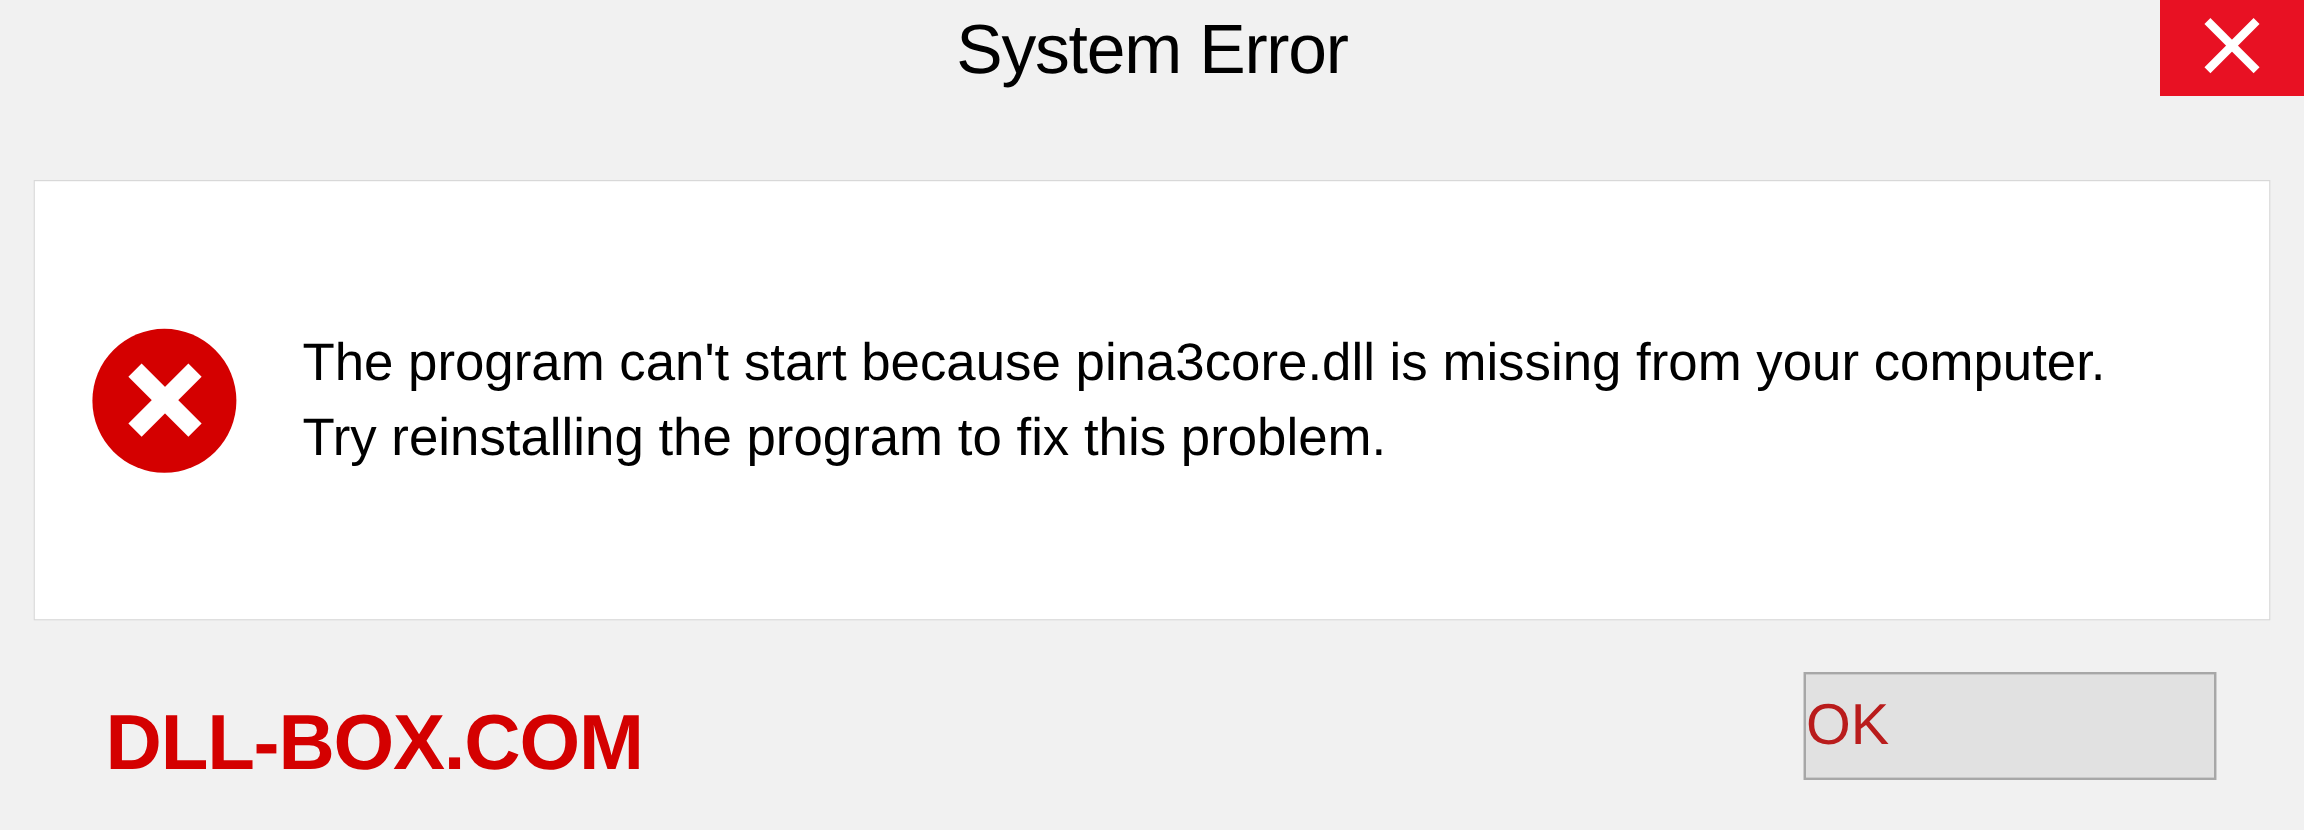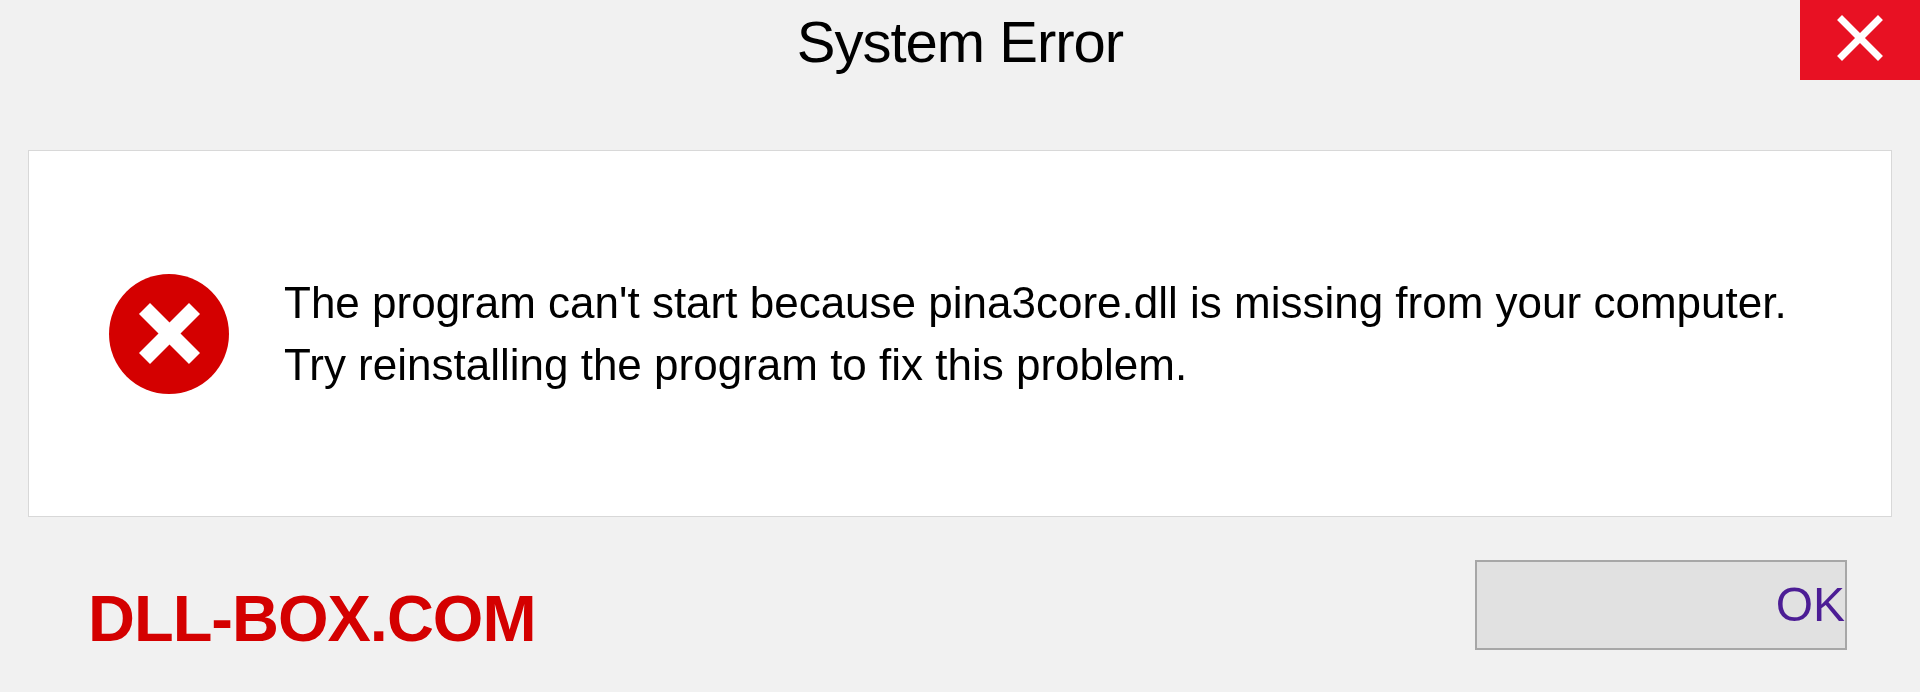--- a/index.html
+++ b/index.html
@@ -57,21 +57,21 @@
       padding: 10px 28px 0 28px;
       display: flex;
       flex-direction: column;
     }
     .message-box {
       background: #ffffff;
       border: 1px solid #d8d8d8;
       flex: 1;
       display: flex;
       align-items: center;
-      padding: 40px 80px 40px 80px;
+      padding: 40px 80px 40px 48px;
       gap: 55px;
       margin-top: 40px;
     }
     .error-circle {
       width: 120px;
       height: 120px;
       min-width: 120px;
       background: #d40000;
       border-radius: 50%;
       display: flex;
@@ -97,31 +97,31 @@
       padding: 0 45px 0 60px;
     }
     .brand {
       font-size: 65px;
       font-weight: 700;
       color: #d40000;
       letter-spacing: -1px;
       margin-top: 28px;
     }
     .ok-btn {
-      width: 372px;
+      width: 344px;
       height: 90px;
       background: #e1e1e1;
       border: 2px solid #a7a7a7;
       font-size: 48px;
       font-family: inherit;
-      color: #4c1d95;
+      color: #b91c1c;
       cursor: pointer;
       display: flex;
       align-items: center;
-      justify-content: flex-end;
+      justify-content: flex-start;
     }
   </style>
 </head>
 <body>
 
 <div class="window">
   <div class="titlebar">
     <div class="title">System Error</div>
     <div class="close-btn">
       <span>

